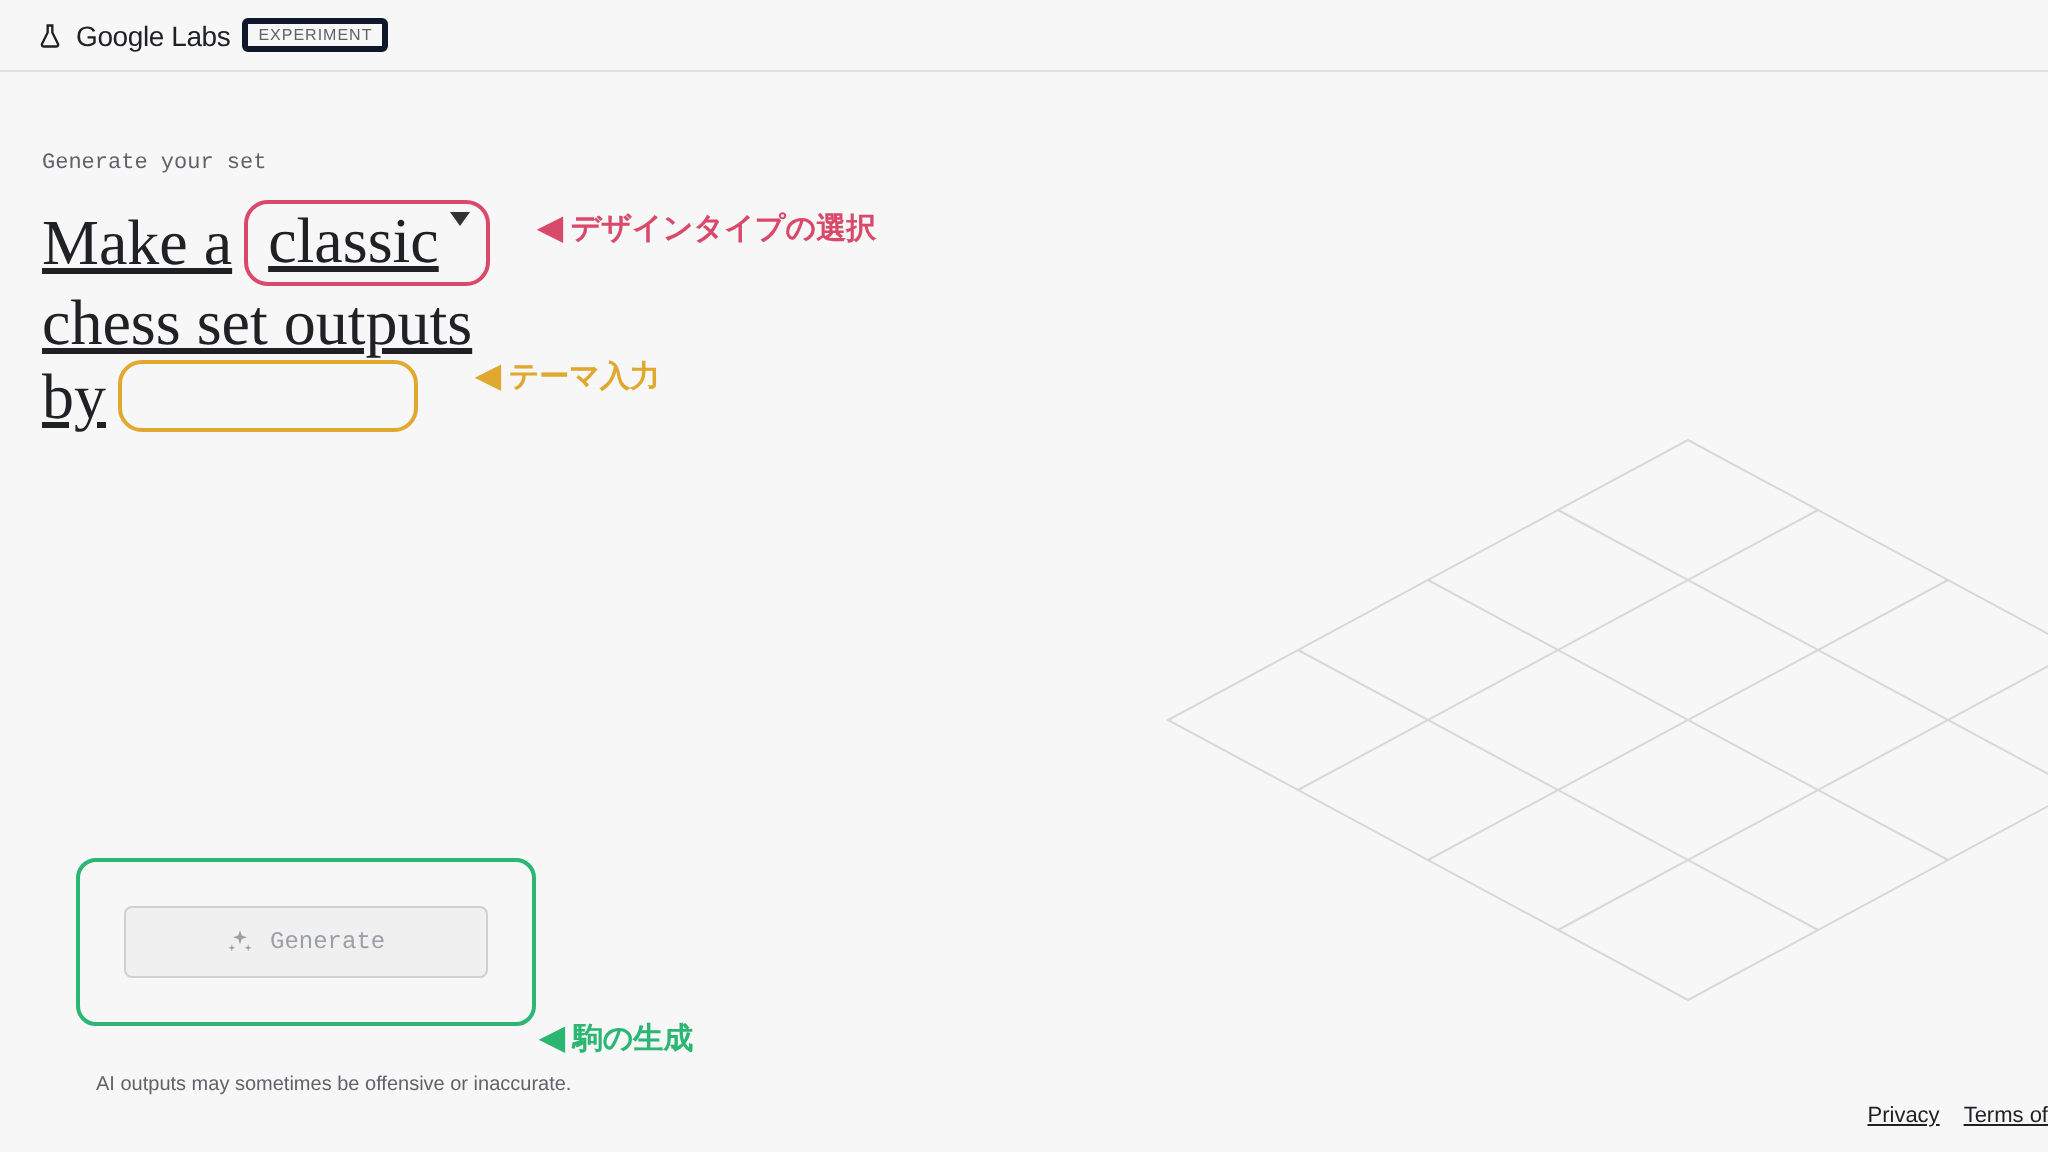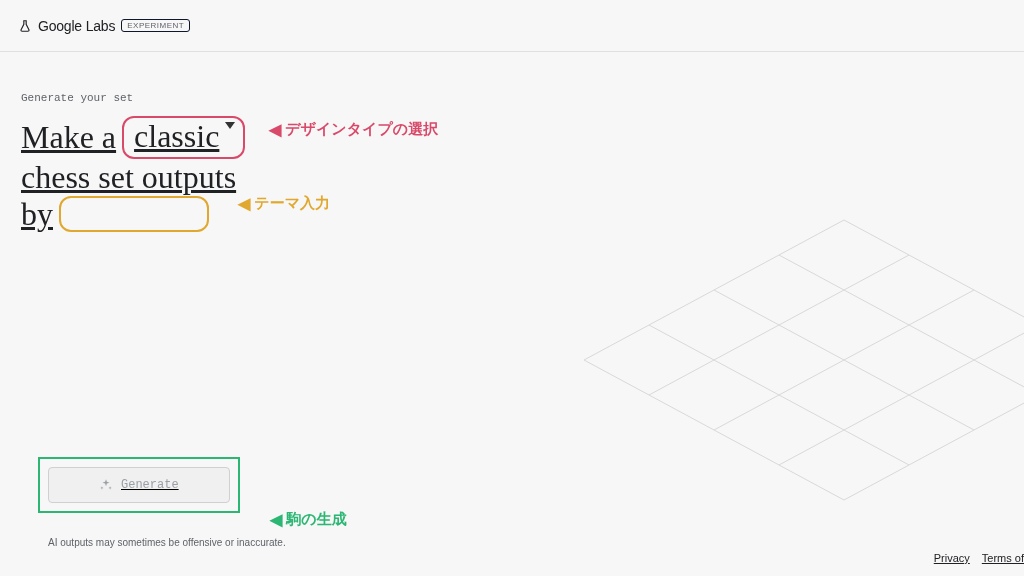--- a/index.html
+++ b/index.html
@@ -11,21 +11,21 @@
     body {
       width: 1024px;
       height: 576px;
       background: #f7f7f7;
       font-family: Arial, sans-serif;
       position: relative;
       overflow: hidden;
     }
     
     .header {
-      height: 52px;
+      height: 36px;
       border-bottom: 1px solid #e0e0e0;
       display: flex;
       align-items: center;
       padding: 0 18px;
       background: #f7f7f7;
     }
     
     .logo-group {
       display: flex;
       align-items: center;
@@ -41,21 +41,21 @@
       font-size: 14px;
       font-weight: 500;
       color: #202124;
       letter-spacing: -0.2px;
     }
     
     .experiment-badge {
       font-size: 8px;
       font-weight: 500;
       color: #5f6368;
-      border: 1px solid #0f172a;
+      border: 3px solid #0f172a;
       border-radius: 3px;
       padding: 1px 5px;
       letter-spacing: 0.5px;
     }
     
     .main-content {
       padding: 40px 48px 0 21px;
       position: relative;
     }
     
@@ -160,24 +160,23 @@
     }
     
     .generate-section {
       position: absolute;
       bottom: 28px;
       left: 38px;
     }
     
     .generate-button-wrapper {
       border: 2.5px solid #2bb673;
-      border-radius: 0;
-      padding: 8px;
+      border-radius: 10px;
+      padding: 22px;
       display: inline-block;
-      text-decoration: underline;
     }
     
     .generate-button {
       background: #f0f0f0;
       border: 1px solid #d0d0d0;
       border-radius: 4px;
       padding: 10px 50px;
       display: flex;
       align-items: center;
       gap: 8px;

